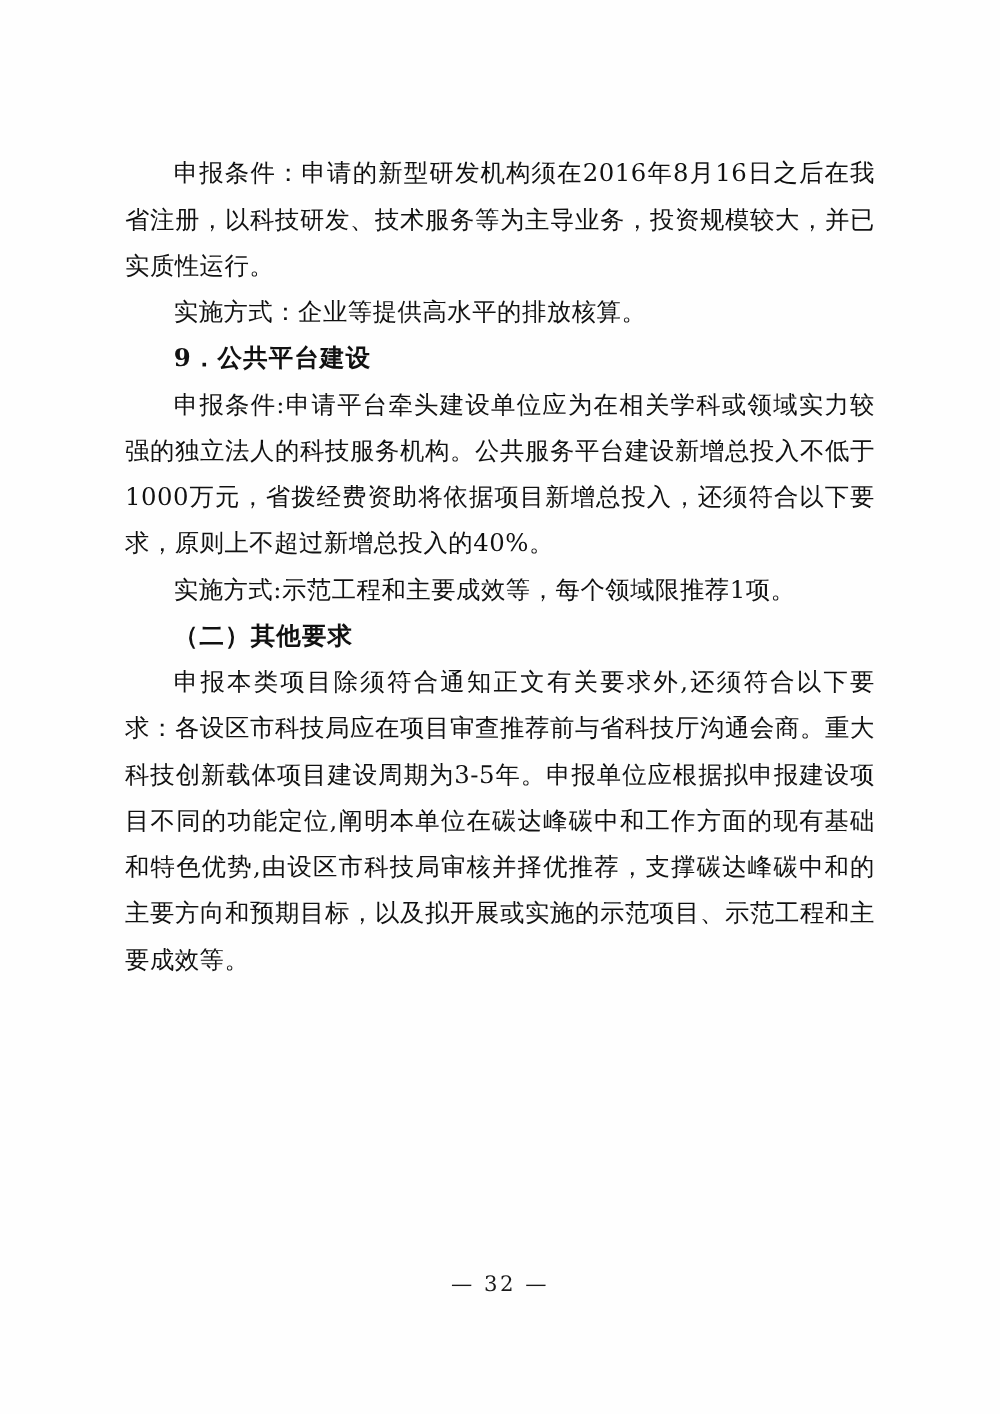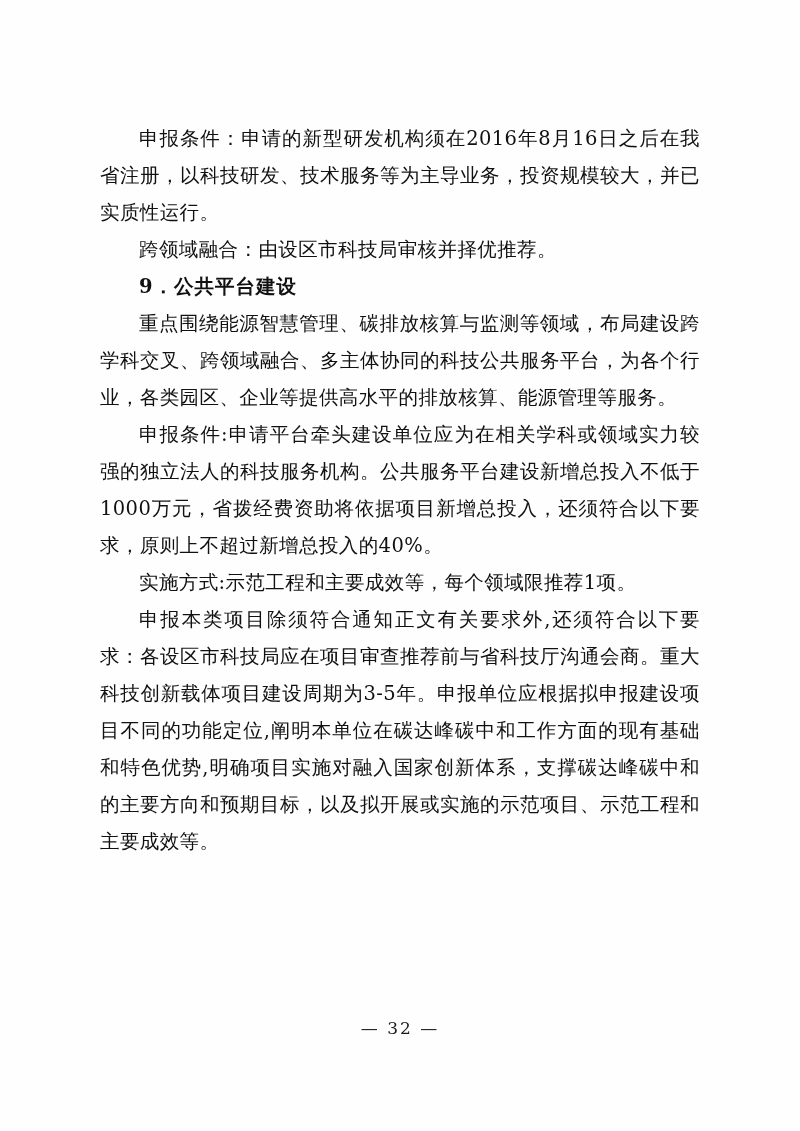--- a/index.html
+++ b/index.html
@@ -52,21 +52,21 @@
     color: #1a1a1a;
     letter-spacing: 2px;
   }
 </style>
 </head>
 <body>
 
 <div class="page">
   <div class="doc-body">
     <p class="para">申报条件：申请的新型研发机构须在2016年8月16日之后在我省注册，以科技研发、技术服务等为主导业务，投资规模较大，并已实质性运行。</p>
-    <p class="para">跨领域融合：由设区市科技局审核并择优推荐。</p>
+    <p class="para">实施方式：企业等提供高水平的排放核算。</p>
     <p class="heading">9．公共平台建设</p>
-    <p class="para">重点围绕能源智慧管理、碳排放核算与监测等领域，布局建设跨学科交叉、跨领域融合、多主体协同的科技公共服务平台，为各个行业，各类园区、企业等提供高水平的排放核算、能源管理等服务。</p>
     <p class="para">申报条件:申请平台牵头建设单位应为在相关学科或领域实力较强的独立法人的科技服务机构。公共服务平台建设新增总投入不低于1000万元，省拨经费资助将依据项目新增总投入，还须符合以下要求，原则上不超过新增总投入的40%。</p>
     <p class="para">实施方式:示范工程和主要成效等，每个领域限推荐1项。</p>
-    <p class="para">申报本类项目除须符合通知正文有关要求外,还须符合以下要求：各设区市科技局应在项目审查推荐前与省科技厅沟通会商。重大科技创新载体项目建设周期为3-5年。申报单位应根据拟申报建设项目不同的功能定位,阐明本单位在碳达峰碳中和工作方面的现有基础和特色优势,明确项目实施对融入国家创新体系，支撑碳达峰碳中和的主要方向和预期目标，以及拟开展或实施的示范项目、示范工程和主要成效等。</p>
+    <p class="heading">（二）其他要求</p>
+    <p class="para">申报本类项目除须符合通知正文有关要求外,还须符合以下要求：各设区市科技局应在项目审查推荐前与省科技厅沟通会商。重大科技创新载体项目建设周期为3-5年。申报单位应根据拟申报建设项目不同的功能定位,阐明本单位在碳达峰碳中和工作方面的现有基础和特色优势,由设区市科技局审核并择优推荐，支撑碳达峰碳中和的主要方向和预期目标，以及拟开展或实施的示范项目、示范工程和主要成效等。</p>
   </div>
   <div class="footer">— 32 —</div>
 </div>
 
 </body></html>

